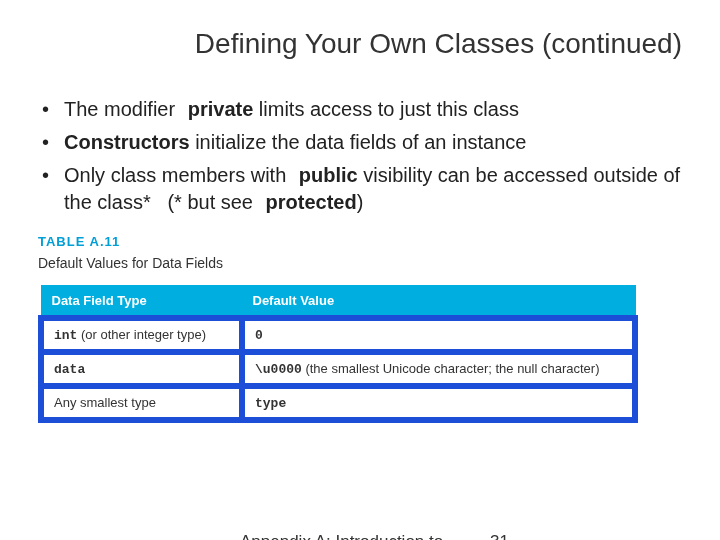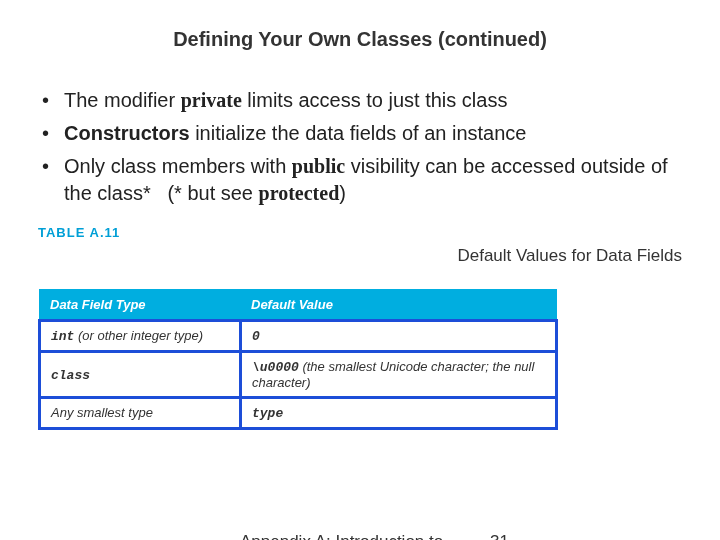--- a/index.html
+++ b/index.html
@@ -10,23 +10,23 @@
     font-family: Arial, Helvetica, sans-serif;
     background: #fff;
     color: #222;
     position: relative;
     box-sizing: border-box;
   }
   .slide {
     padding: 28px 38px 10px 38px;
   }
   .title {
-    text-align: center;
-    font-size: 20px;
-    font-weight: 700;
+    text-align: right;
+    font-size: 28px;
+    font-weight: 400;
     margin: 0 0 36px 0;
     color: #333;
   }
   ul.bullets {
     list-style: none;
     padding: 0 0 0 4px;
     margin: 0 0 18px 0;
   }
   ul.bullets li {
     font-size: 20px;
@@ -35,59 +35,58 @@
     padding-left: 22px;
     position: relative;
   }
   ul.bullets li::before {
     content: "•";
     position: absolute;
     left: 0;
     top: 0;
   }
   .mono {
-    font-family: Liberation Serif, serif;
+    font-family: Liberation Sans, sans-serif;
     font-weight: bold;
+    margin-left: 7px;
   }
   .bold { font-weight: bold; }
   .table-wrap {
     margin-top: 4px;
   }
   .table-label {
     color: #009fd6;
     font-weight: bold;
     font-size: 13px;
     letter-spacing: 1px;
     margin-bottom: 6px;
   }
   .table-caption {
-    font-size: 17px;
+    font-size: 14px;
     color: #333;
-    margin-bottom: 23px;
-    text-align: right;
+    margin-bottom: 14px;
   }
   table.data {
     border-collapse: collapse;
-    width: 520px;
+    width: 600px;
     font-size: 13px;
-    font-style: italic;
   }
   table.data th {
     background: #00aee0;
     color: #fff;
     text-align: left;
     font-weight: bold;
     padding: 7px 10px;
     border: 1px solid #00aee0;
   }
   table.data th:first-child {
     width: 180px;
   }
   table.data td {
-    border: 3px solid #1d4ed8;
+    border: 6px solid #1d4ed8;
     padding: 6px 10px;
     color: #333;
   }
   table.data td:first-child {
     font-weight: normal;
   }
   .cell-mono {
     font-family: "Courier New", Courier, monospace;
     font-weight: bold;
   }
@@ -137,21 +136,21 @@
           <th>Data Field Type</th>
           <th>Default Value</th>
         </tr>
       </thead>
       <tbody>
         <tr>
           <td><span class="cell-mono">int</span><span> (or other integer type)</span></td>
           <td><span class="cell-mono">0</span><span></span></td>
         </tr>
         <tr>
-          <td><span class="cell-mono">class</span><span></span></td>
+          <td><span class="cell-mono">data</span><span></span></td>
           <td><span class="cell-mono">\u0000</span><span> (the smallest Unicode character; the null character)</span></td>
         </tr>
         <tr>
           <td><span class="cell-mono"></span><span>Any smallest type</span></td>
           <td><span class="cell-mono">type</span><span></span></td>
         </tr>
       </tbody>
     </table>
   </div>
 </div>

